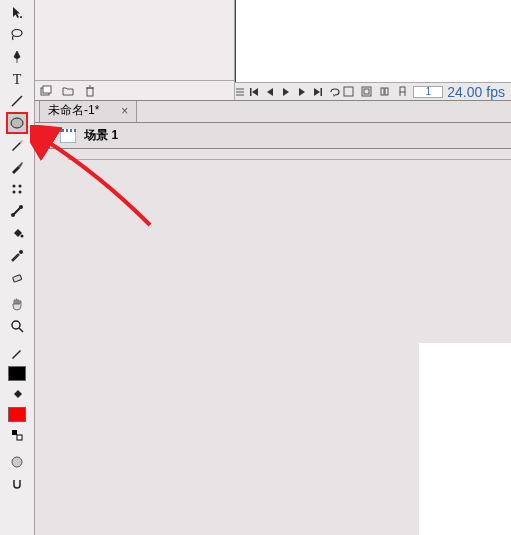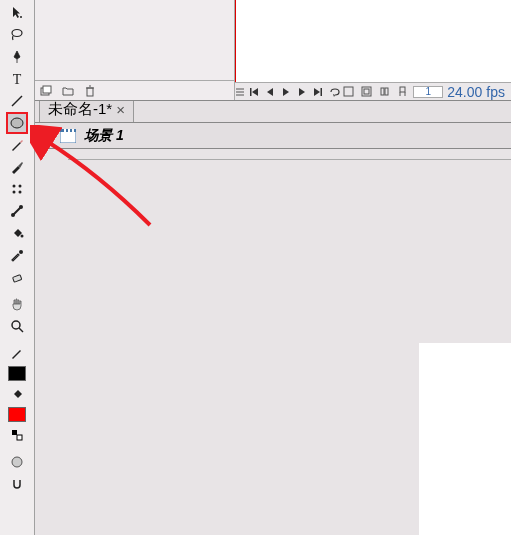--- a/index.html
+++ b/index.html
@@ -19,26 +19,26 @@
 .timeline-left-bottom { height: 20px; border-top: 1px solid #aaa; display: flex; align-items: center; padding-left: 4px; gap: 8px; }
 .timeline-right { flex: 1; position: relative; background: #fff; }
 .playhead-line { position: absolute; left: 0; top: 0; width: 1px; height: 84px; background: #d00; }
 .timeline-bottom { position: absolute; bottom: 0; left: 0; right: 0; height: 18px; background: #ebe8ea; border-top: 1px solid #aaa; display: flex; align-items: center; }
 .playback-controls { display: flex; align-items: center; gap: 2px; margin-left: 2px; }
 .playback-btn { width: 14px; height: 14px; display: flex; align-items: center; justify-content: center; cursor: pointer; }
 .timeline-right-controls { display: flex; align-items: center; gap: 4px; margin-left: auto; margin-right: 6px; }
 .frame-input { width: 30px; height: 12px; font-size: 10px; border: 1px solid #aaa; text-align: center; background: #fff; color: #3366aa; }
 .fps-display { color: #3366aa; font-size: 14px; }
 .tab-bar { height: 22px; background: #e5e1e3; border-bottom: 1px solid #888; display: flex; align-items: flex-end; padding-left: 4px; }
-.doc-tab { padding: 3px 8px; background: #e0dcde; border: 1px solid #999; border-bottom: none; font-size: 15px; display: flex; align-items: center; gap: 4px; border-radius: 3px 3px 0 0; }
+.doc-tab { padding: 3px 8px; background: #e0dcde; border: 1px solid #999; border-bottom: none; font-size: 12px; display: flex; align-items: center; gap: 22px; border-radius: 3px 3px 0 0; }
 .tab-close { cursor: pointer; color: #555; }
 .scene-bar { height: 26px; background: #e3dfe1; border-bottom: 1px solid #888; display: flex; align-items: center; padding-left: 8px; gap: 8px; }
 .back-arrow { color: #888; cursor: pointer; }
 .scene-icon { width: 16px; height: 14px; }
-.scene-name { font-size: 14px; font-weight: bold; font-style: italic; }
+.scene-name { font-size: 12px; font-weight: bold; }
 .stage-area { flex: 1; background: #e8e4e6; position: relative; }
 .stage-canvas { position: absolute; right: 0; bottom: 0; width: 92px; height: 192px; background: #fff; }
 .scrollbar-h { position: absolute; top: 0; left: 33px; right: 0; height: 11px; background: #e8e4e6; border-bottom: 1px solid #aaa; }
 .red-arrow { position: absolute; pointer-events: none; z-index: 10; }
 .mini-icon { width: 14px; height: 14px; display: inline-flex; align-items: center; justify-content: center; }
 </style>
 </head>
 <body>
 
 <div class="main-layout">

